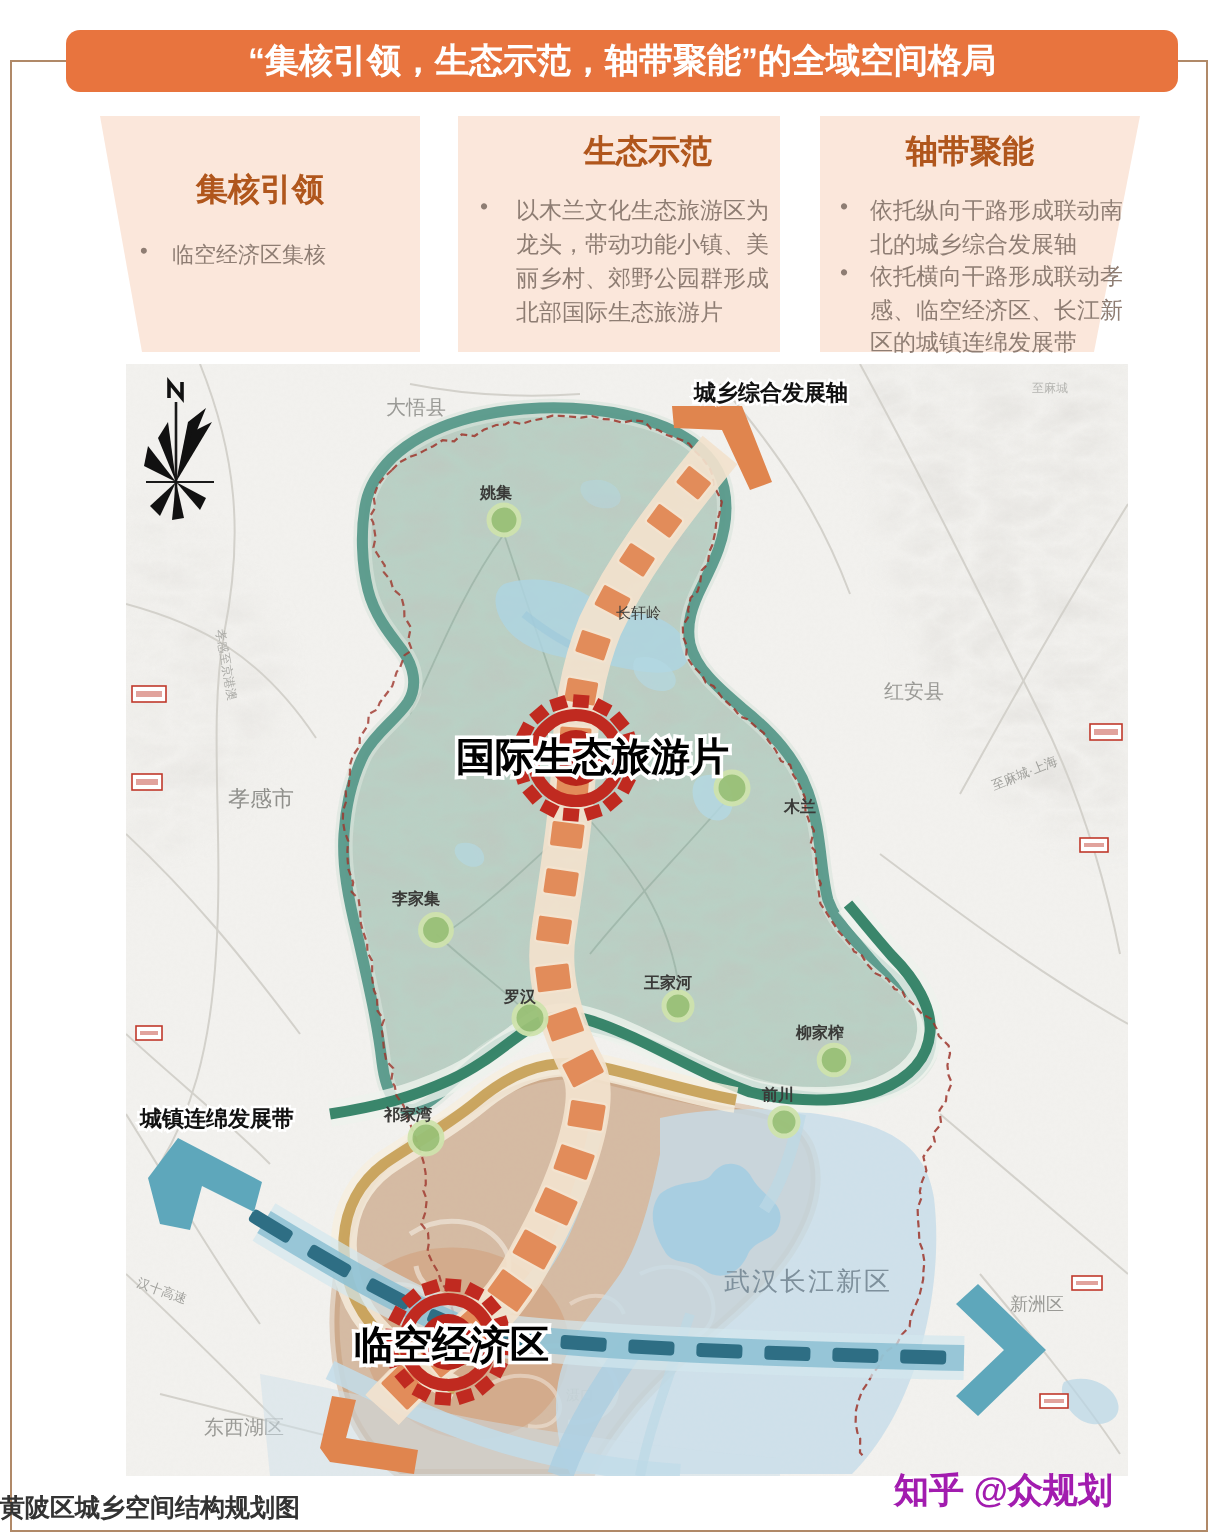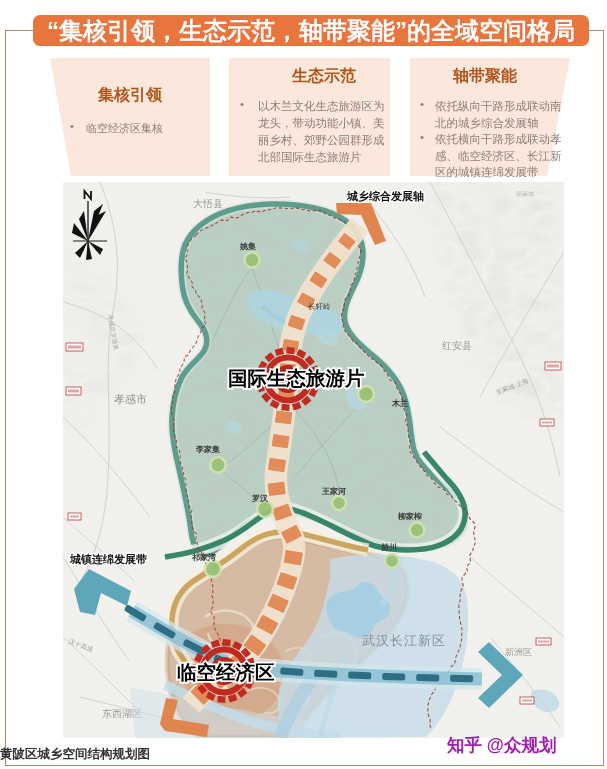--- a/index.html
+++ b/index.html
@@ -6,21 +6,21 @@
   body{width:607px;height:769px;position:relative;overflow:hidden;
        font-family:"Liberation Sans",sans-serif;}
   .abs{position:absolute;}
 </style>
 </head>
 <body>
 
 <div class="abs" style="left:5px;top:30px;width:597px;height:734px;border:1px solid #b08968;"></div>
 
 <div class="abs" style="left:33px;top:15px;width:556px;height:31px;background:#e8743e;border-radius:7px;
-     color:#fff;font-size:24px;font-weight:bold;text-align:center;line-height:31px;">“集核引领，生态示范，轴带聚能”的全域空间格局</div>
+     color:#fff;font-size:17px;font-weight:bold;text-align:center;line-height:31px;">“集核引领，生态示范，轴带聚能”的全域空间格局</div>
 
 <div class="abs" style="left:50px;top:58px;width:160px;height:118px;">
 <svg width="160" height="118" style="position:absolute;left:0;top:0;">
   <polygon points="0,0 160,0 160,118 21,118" fill="#fbe7db"></polygon>
 </svg>
 
 <div class="abs" style="left:0;top:8px;width:160px;text-align:center;color:#b0561c;font-size:16px;font-weight:bold;margin-top:19px;">集核引领</div>
 
 <div class="abs" style="left:36px;top:62px;width:120px;color:#8e7d73;font-size:11px;line-height:16px;white-space:nowrap;"><span style="position:absolute;left:-16px;top:-2px;">•</span>临空经济区集核</div>
 </div>

